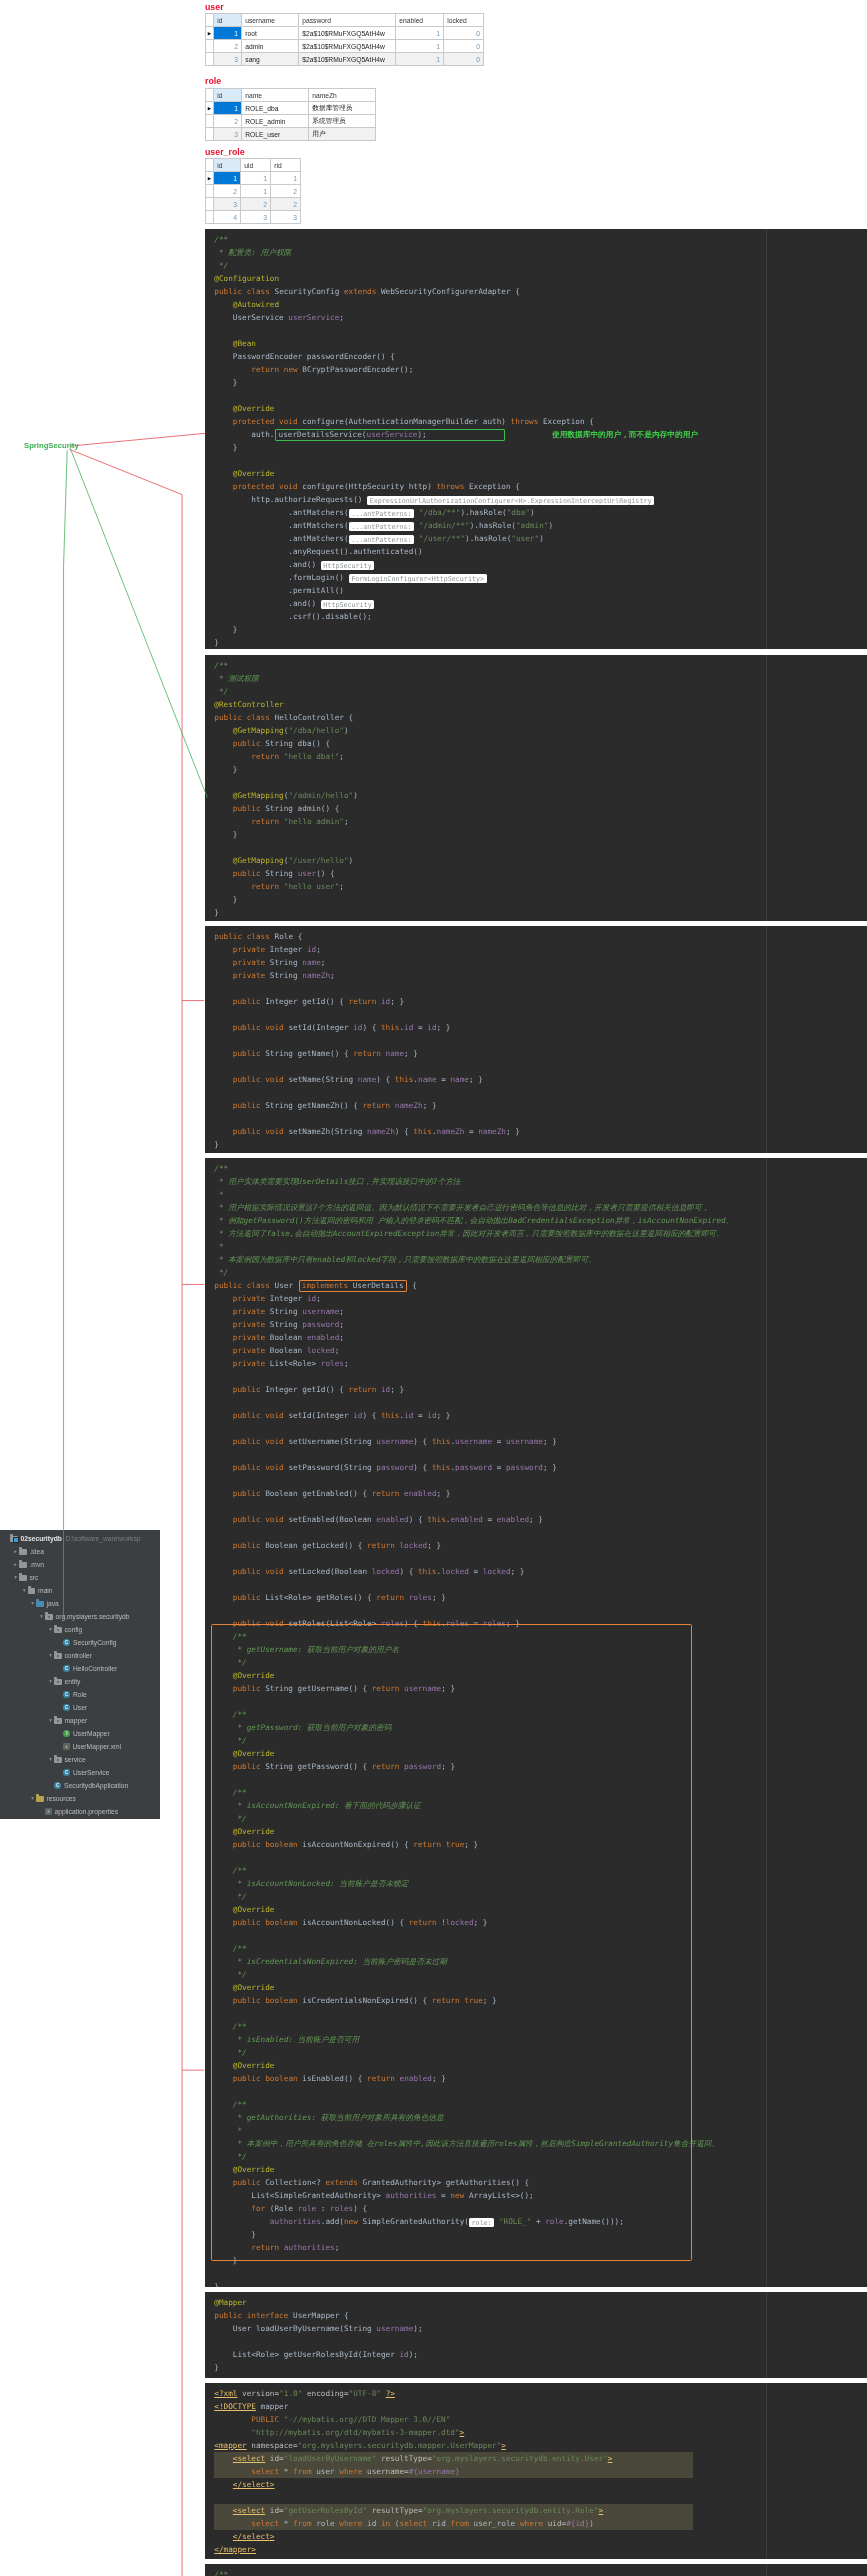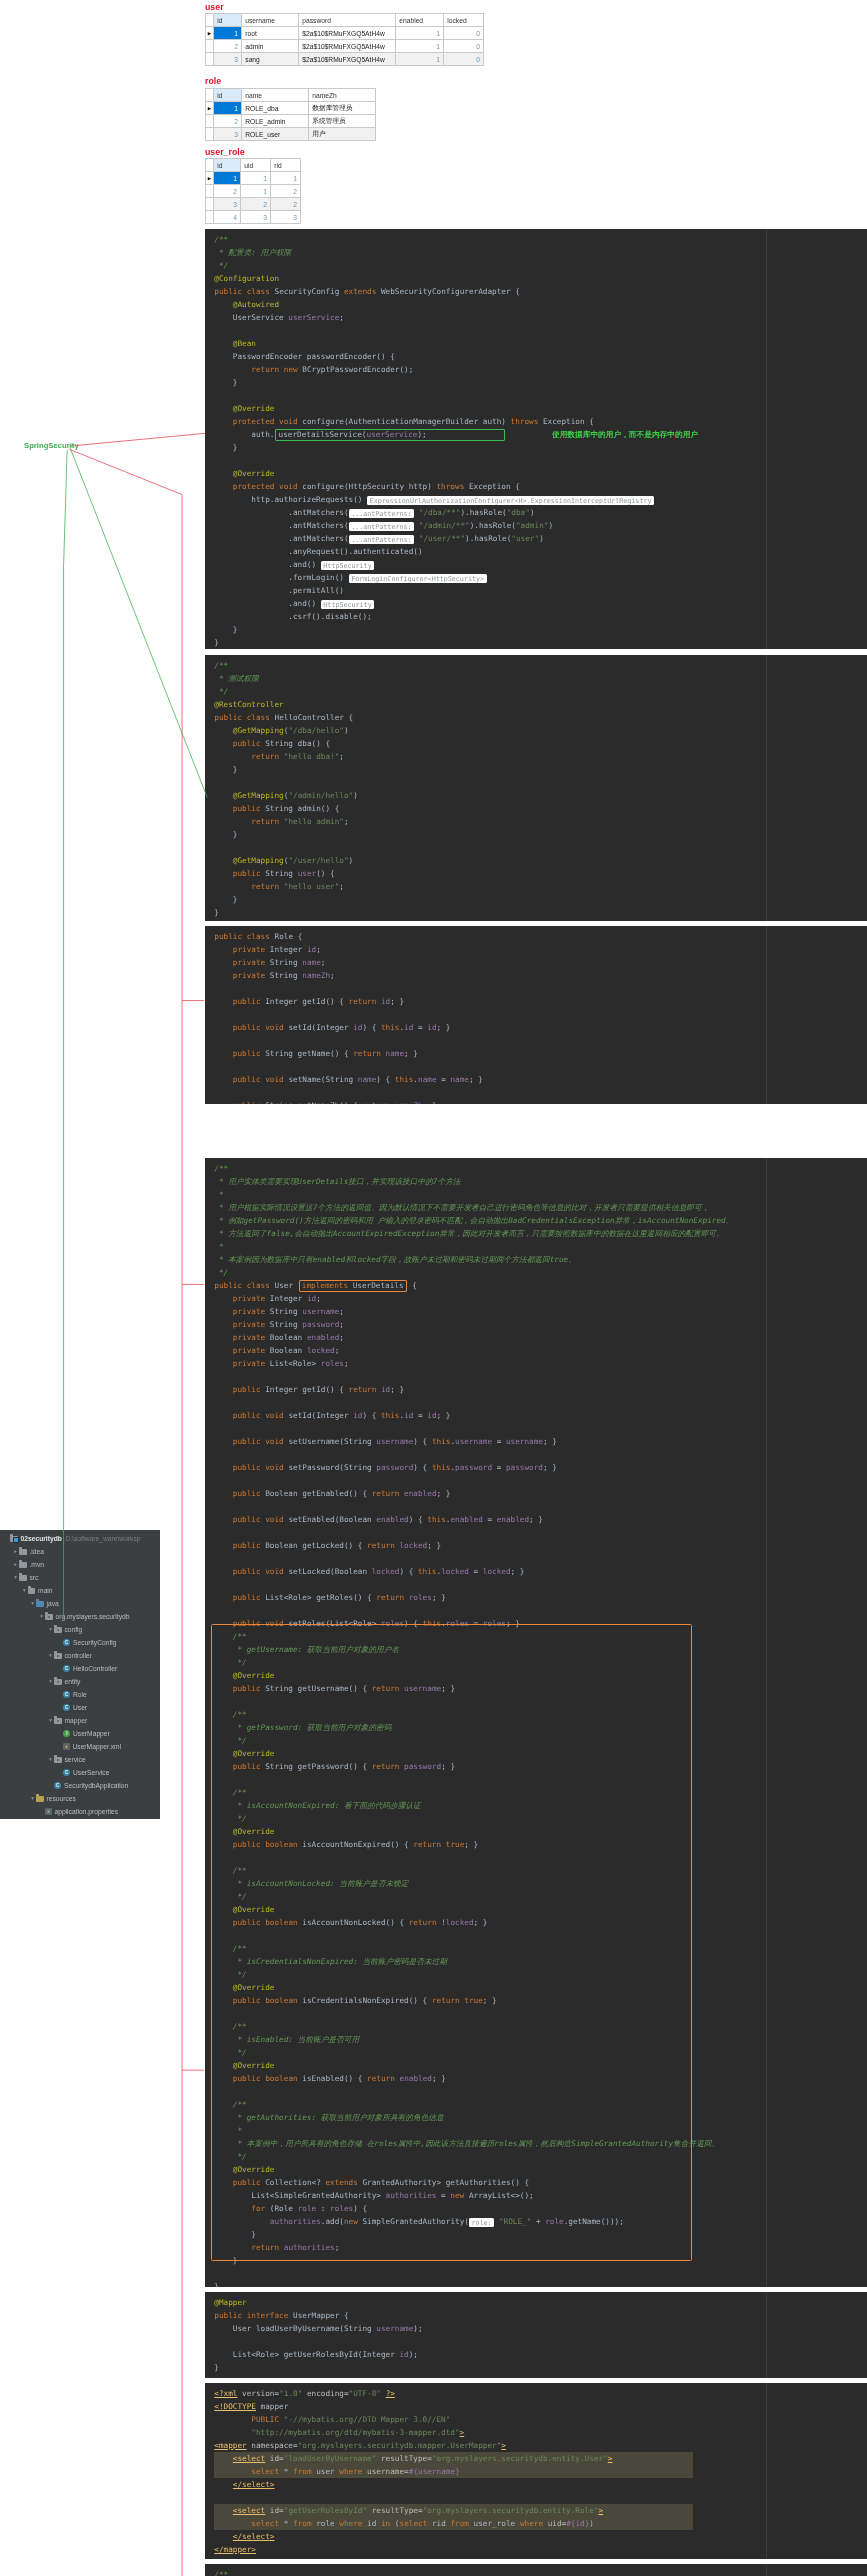--- a/index.html
+++ b/index.html
@@ -349,21 +349,21 @@
         <div class="cl">    <span class="kw">public</span> String admin() {</div>
         <div class="cl">        <span class="kw">return</span> <span class="str">"hello admin"</span>;</div>
         <div class="cl">    }</div>
         <div class="cl"></div>
         <div class="cl">    <span class="ann">@GetMapping</span>(<span class="str">"/user/hello"</span>)</div>
         <div class="cl">    <span class="kw">public</span> String <span class="fld">user</span>() {</div>
         <div class="cl">        <span class="kw">return</span> <span class="str">"hello user"</span>;</div>
         <div class="cl">    }</div>
         <div class="cl">}</div>
       </section>
-      <section class="cb" style="top: 926px; height: 178px;">
+      <section class="cb" style="top: 926px; height: 227px;">
         <div class="guide"></div>
         <div class="cl"><span class="kw">public</span> <span class="kw">class</span> Role {</div>
         <div class="cl">    <span class="kw">private</span> Integer <span class="fld">id</span>;</div>
         <div class="cl">    <span class="kw">private</span> String <span class="fld">name</span>;</div>
         <div class="cl">    <span class="kw">private</span> String <span class="fld">nameZh</span>;</div>
         <div class="cl"></div>
         <div class="cl">    <span class="kw">public</span> Integer getId() { <span class="kw">return</span> <span class="fld">id</span>; }</div>
         <div class="cl"></div>
         <div class="cl">    <span class="kw">public</span> <span class="kw">void</span> setId(Integer <span class="fld">id</span>) { <span class="kw">this</span>.<span class="fld">id</span> = <span class="fld">id</span>; }</div>
         <div class="cl"></div>
@@ -378,21 +378,21 @@
       </section>
       <section class="cb" style="top: 1158px; height: 1129px;">
         <div class="guide"></div>
         <div class="cl"><span class="cmt">/**</span></div>
         <div class="cl"><span class="cmt"> * 用户实体类需要实现UserDetails接口，并实现该接口中的7个方法</span></div>
         <div class="cl"><span class="cmt"> *</span></div>
         <div class="cl"><span class="cmt"> * 用户根据实际情况设置这7个方法的返回值。因为默认情况下不需要开发者自己进行密码角色等信息的比对，开发者只需要提供相关信息即可，</span></div>
         <div class="cl"><span class="cmt"> * 例如getPassword()方法返回的密码和用 户输入的登录密码不匹配，会自动抛出BadCredentialsException异常，isAccountNonExpired。</span></div>
         <div class="cl"><span class="cmt"> * 方法返回了false,会自动抛出AccountExpiredException异常，因此对开发者而言，只需要按照数据库中的数据在这里返回相应的配置即可。</span></div>
         <div class="cl"><span class="cmt"> *</span></div>
-        <div class="cl"><span class="cmt"> * 本案例因为数据库中只有enabled和locked字段，故账户未过期和密码未过期两个方法都返回true。</span></div>
+        <div class="cl"><span class="cmt"> * 本案例因为数据库中只有enabled和locked字段，只需要按照数据库中的数据在这里返回相应的配置即可。</span></div>
         <div class="cl"><span class="cmt"> */</span></div>
         <div class="cl"><span class="kw">public</span> <span class="kw">class</span> User <span class="ibox ibox-o"><span class="kw">implements</span> UserDetails</span> {</div>
         <div class="cl">    <span class="kw">private</span> Integer <span class="fld">id</span>;</div>
         <div class="cl">    <span class="kw">private</span> String <span class="fld">username</span>;</div>
         <div class="cl">    <span class="kw">private</span> String <span class="fld">password</span>;</div>
         <div class="cl">    <span class="kw">private</span> Boolean <span class="fld">enabled</span>;</div>
         <div class="cl">    <span class="kw">private</span> Boolean <span class="fld">locked</span>;</div>
         <div class="cl">    <span class="kw">private</span> List&lt;Role&gt; <span class="fld">roles</span>;</div>
         <div class="cl"></div>
         <div class="cl">    <span class="kw">public</span> Integer getId() { <span class="kw">return</span> <span class="fld">id</span>; }</div>

